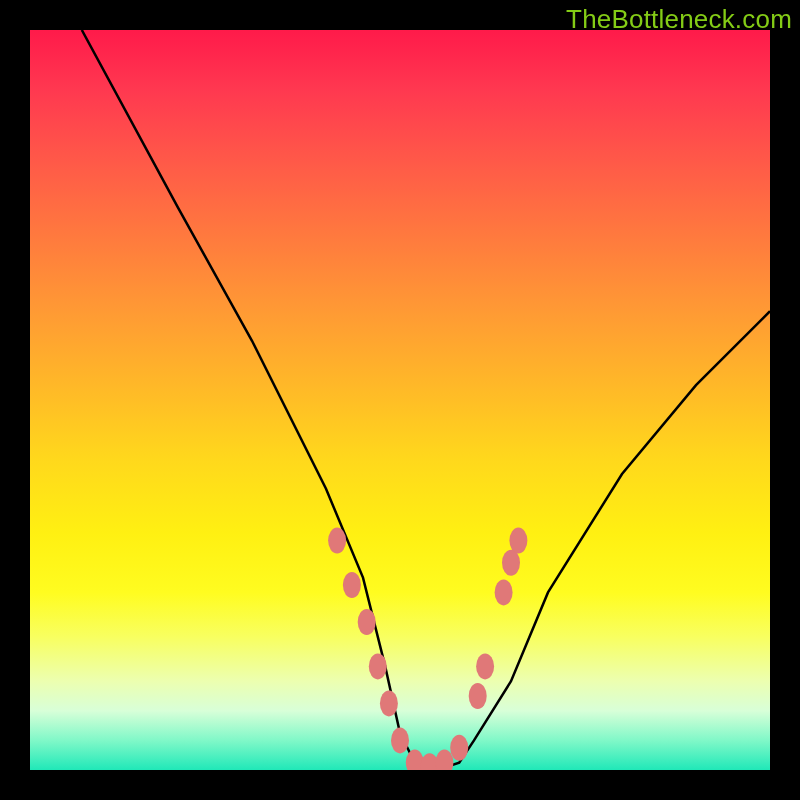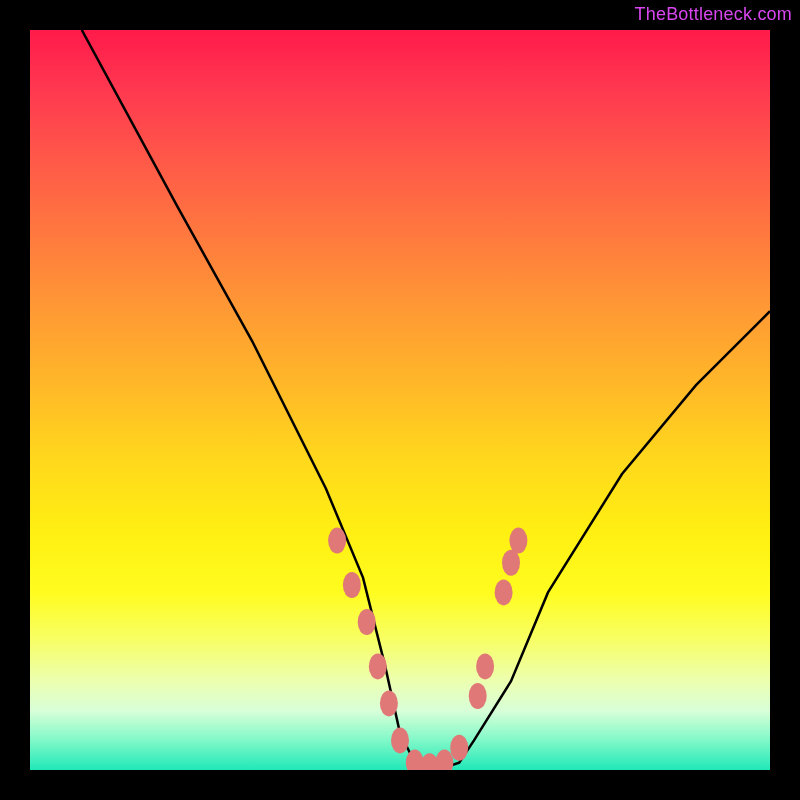--- a/index.html
+++ b/index.html
@@ -45,22 +45,22 @@
       #ecffb0 88%,
       #d8ffd8 92%,
       #80f8c8 96%,
       #20e8b8 100%
     );
   }
   .watermark {
     position: absolute;
     top: 4px;
     right: 8px;
-    color: #d946ef;
-    font-size: 18px;
+    color: #84cc16;
+    font-size: 26px;
     font-weight: 500;
     letter-spacing: 0.2px;
     font-family: Arial, Helvetica, sans-serif;
   }
   svg.curve {
     position: absolute;
     inset: 0;
     width: 740px;
     height: 740px;
   }

